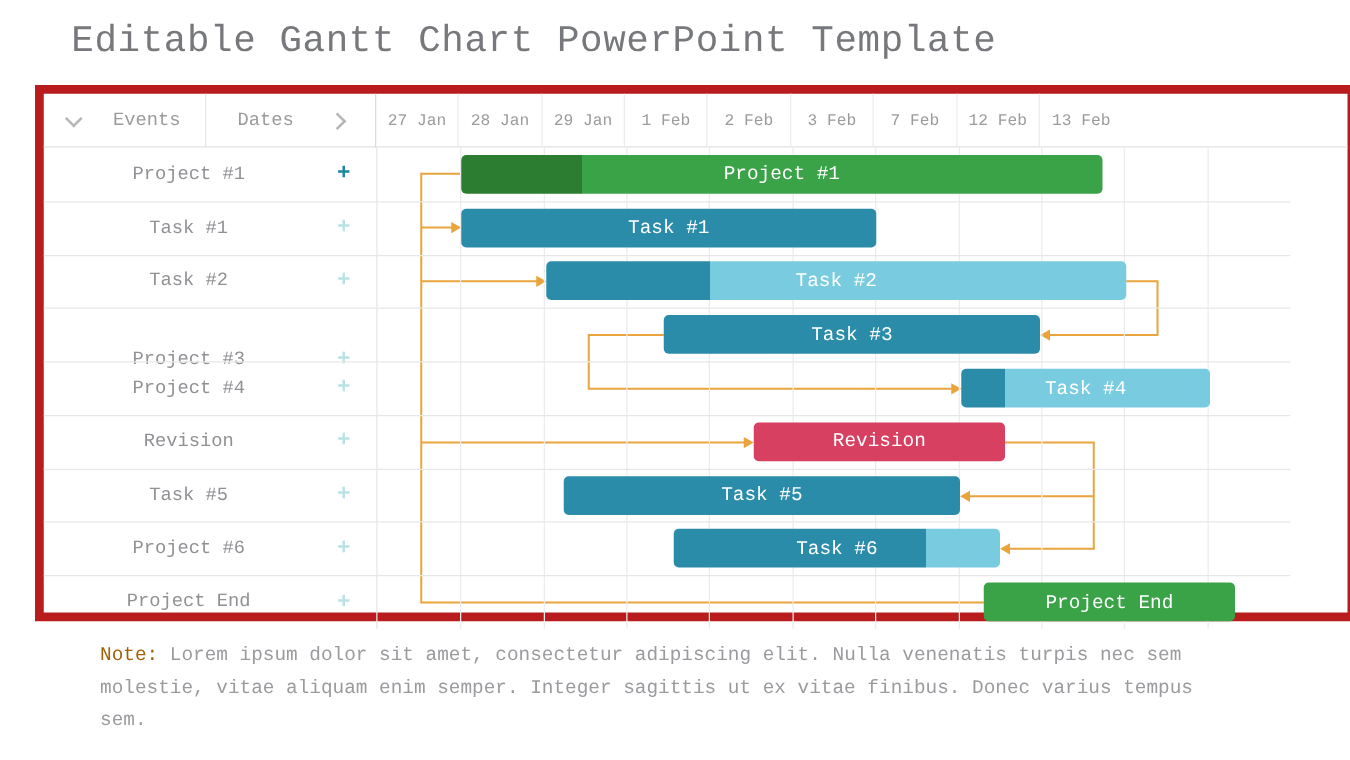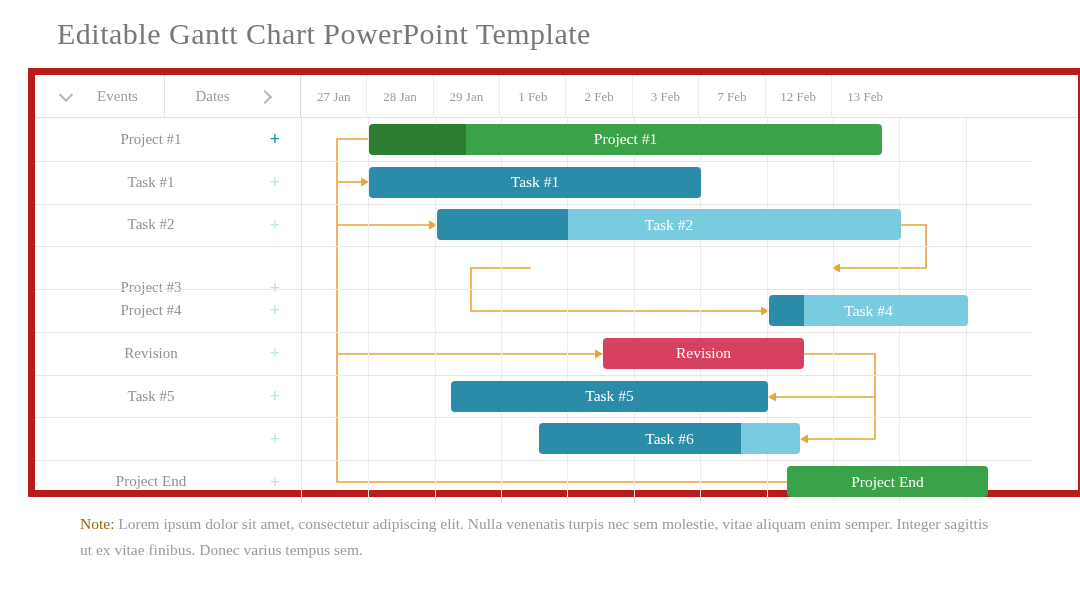--- a/index.html
+++ b/index.html
@@ -1,17 +1,17 @@
 <!DOCTYPE html>
 <html><head>
 <meta charset="utf-8">
 <style>
   html,body{margin:0;padding:0;background:#fff;}
   .stage{position:relative;width:1080px;height:608px;background:#fff;overflow:hidden;
-         font-family:Liberation Serif, serif;}
+         font-family:Liberation Mono, monospace;}
   .title{position:absolute;left:57px;top:17px;font-size:30px;color:#77787b;letter-spacing:.5px;}
   
   .gtable{position:absolute;left:28px;top:68px;width:1057px;height:429px;border:7px solid #b91c1c;box-sizing:border-box;}
   .thead{position:absolute;left:0;top:0;width:100%;height:43px;border-bottom:1px solid #e2e2e2;box-sizing:border-box;}
   .hcell{position:absolute;top:0;height:43px;display:flex;align-items:center;justify-content:center;
          color:#9b9b9b;font-size:15px;box-sizing:border-box;}
   .hcell.events{left:0;width:130px;border-right:1px solid #e6e6e6;gap:26px;}
   .hcell.dates{left:130px;width:136px;border-right:1px solid #dcdcdc;gap:30px;}
   .hdates{position:absolute;left:266px;top:0;height:43px;display:flex;}
   .date-cell{height:43px;display:flex;align-items:center;justify-content:center;color:#9b9b9b;
@@ -90,20 +90,21 @@
           </div>
           <div class="prow" style="top: 213.889px; height: 42.7778px;">
             <span class="rlabel">Revision</span>
             <span class="plus">+</span>
           </div>
           <div class="prow" style="top: 256.667px; height: 42.7778px;">
             <span class="rlabel">Task #5</span>
             <span class="plus">+</span>
           </div>
           <div class="prow" style="top: 299.444px; height: 42.7778px;">
+            <span class="rlabel">Project #6</span>
             <span class="plus">+</span>
           </div>
           <div class="prow" style="top: 342.222px; height: 42.7778px;">
             <span class="rlabel">Project End</span>
             <span class="plus">+</span>
           </div>
         </div>
       <div class="panel-divider"></div>
       <div class="chartarea">
         <svg id="connector-svg" width="730" height="385">
@@ -135,20 +136,23 @@
           <div class="gridv" style="left: 663.636px;"></div>
           <div class="bar" style="left: 67px; width: 513px; top: 5.88889px; background: linear-gradient(to right, rgb(44, 125, 49) 0px, rgb(44, 125, 49) 97px, rgb(58, 163, 72) 97px, rgb(58, 163, 72) 100%);">
             <span class="blabel">Project #1</span>
           </div>
           <div class="bar" style="left: 67px; width: 332px; top: 48.6667px; background: rgb(43, 140, 169);">
             <span class="blabel">Task #1</span>
           </div>
           <div class="bar" style="left: 135px; width: 464px; top: 91.4444px; background: linear-gradient(to right, rgb(43, 140, 169) 0px, rgb(43, 140, 169) 131px, rgb(121, 204, 224) 131px, rgb(121, 204, 224) 100%);">
             <span class="blabel">Task #2</span>
           </div>
+          <div class="bar" style="left: 229px; width: 301px; top: 134.222px; background: rgb(43, 140, 169);">
+            <span class="blabel">Task #3</span>
+          </div>
           <div class="bar" style="left: 467px; width: 199px; top: 177px; background: linear-gradient(to right, rgb(43, 140, 169) 0px, rgb(43, 140, 169) 35px, rgb(121, 204, 224) 35px, rgb(121, 204, 224) 100%);">
             <span class="blabel">Task #4</span>
           </div>
           <div class="bar" style="left: 301px; width: 201px; top: 219.778px; background: rgb(216, 64, 98);">
             <span class="blabel">Revision</span>
           </div>
           <div class="bar" style="left: 149px; width: 317px; top: 262.556px; background: rgb(43, 140, 169);">
             <span class="blabel">Task #5</span>
           </div>
           <div class="bar" style="left: 237px; width: 261px; top: 305.333px; background: linear-gradient(to right, rgb(43, 140, 169) 0px, rgb(43, 140, 169) 202px, rgb(121, 204, 224) 202px, rgb(121, 204, 224) 100%);">

